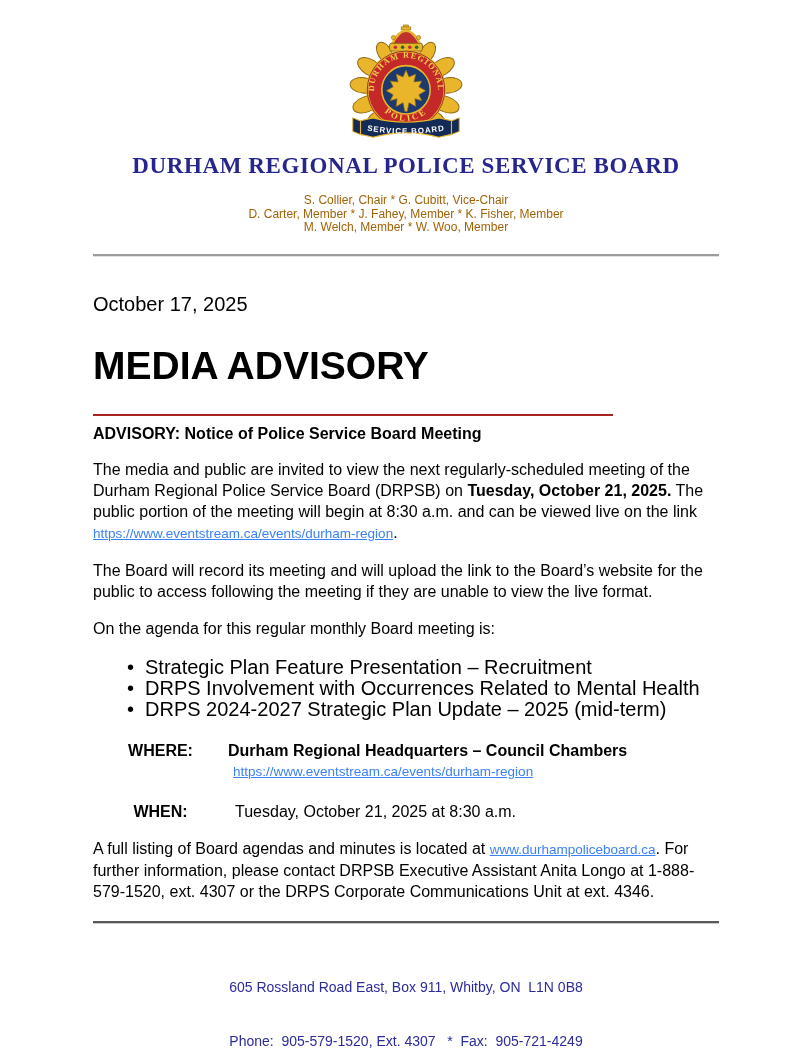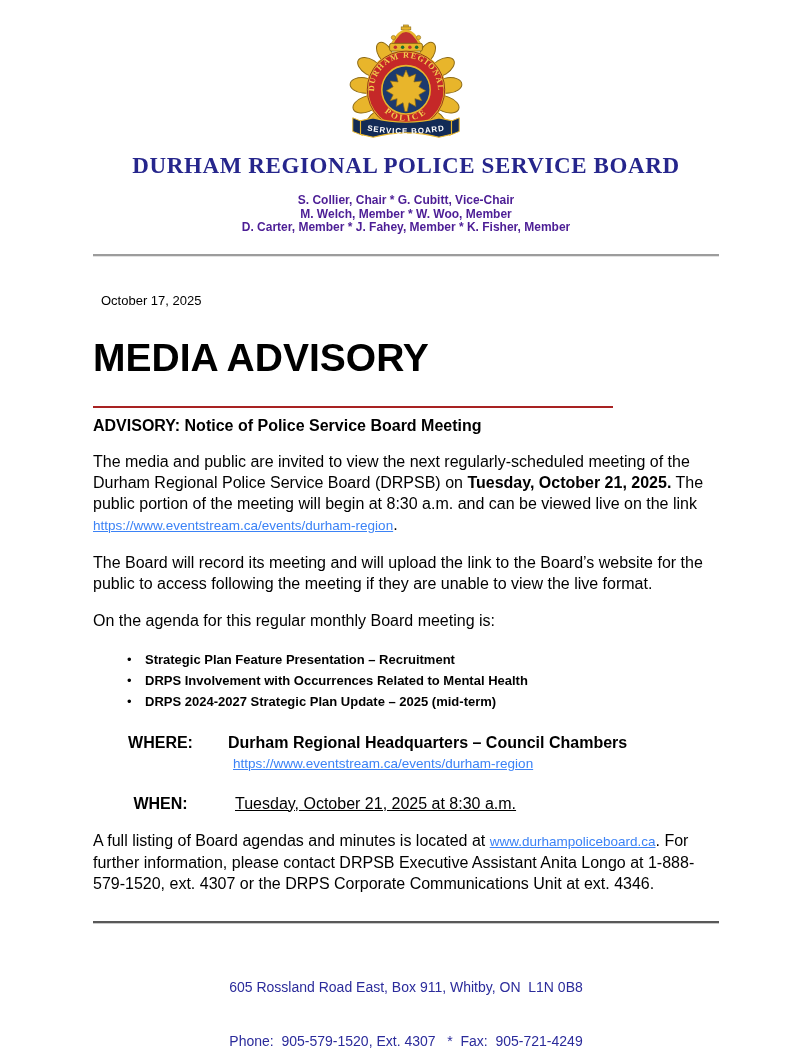--- a/index.html
+++ b/index.html
@@ -24,33 +24,33 @@
     font-family:"Liberation Serif","DejaVu Serif",serif;
     font-weight:bold;
     font-size:23px;
     letter-spacing:0.6px;
     color:#26268C;
   }
   .members {
     margin-top:15px;
     text-align:center;
     font-size:12px;
-    font-weight:bold;
-    color:#4c1d95;
+    font-weight:normal;
+    color:#a16207;
     line-height:13.5px;
   }
   .rule-gray {
     margin-top:19px;
     height:3px;
     background:#9c9c9c;
     border-bottom:1px solid #e2e2e2;
   }
 
   
-  .date-line { margin-top:36px; font-size:13px;margin-left:8px; }
+  .date-line { margin-top:36px; font-size:20px; }
   .doc-title {
     margin-top:28px;
     font-size:39px;
     font-weight:bold;
     letter-spacing:0px;
     color:#000;
   }
   .rule-red {
     margin-top:26px;
     width:520px;
@@ -65,34 +65,34 @@
   a.doc-link, .doc-link {
     color:#3b82f6;
     text-decoration:underline;
     font-size:13.5px;
     cursor:pointer;
   }
 
   .agenda { margin-top:18px; width:620px; }
   .agenda-item {
     display:flex;
-    font-size:13px;
-    font-weight:bold;
+    font-size:20px;
+    font-weight:normal;
     line-height:21px;
   }
   .agenda-item .bullet-marker {
     width:18px; margin-left:34px; font-weight:normal;
   }
   .agenda-item .bullet-marker::before { content:"\2022"; }
 
   .kv-row { display:flex; margin-top:20px; font-size:16px; line-height:21px; }
   .kv-label { width:135px; font-weight:bold;text-align:center; }
   .kv-value-bold { font-weight:bold; }
   .kv-sub { padding-left:140px; line-height:19px; }
-  .when-value { margin-left:7px;text-decoration:underline; }
+  .when-value { margin-left:7px; }
 
   
   .footer {
     position:absolute;
     left:93px; right:93px; top:921px;
   }
   .rule-dark {
     height:3px;
     background:#585858;
     border-bottom:1px solid #c9c9c9;
@@ -172,22 +172,22 @@
             <textPath href="#ribbonArc" startOffset="50%" text-anchor="middle">SERVICE BOARD</textPath>
           </text>
         </g>
       </svg>
     </div>
 
     <div class="org-title">DURHAM REGIONAL POLICE SERVICE BOARD</div>
 
     <div class="members">
       <div>S. Collier, Chair * G. Cubitt, Vice-Chair</div>
+      <div>D. Carter, Member * J. Fahey, Member * K. Fisher, Member</div>
       <div>M. Welch, Member * W. Woo, Member</div>
-      <div>D. Carter, Member * J. Fahey, Member * K. Fisher, Member</div>
     </div>
 
     <div class="rule-gray"></div>
 
     <div class="date-line">October 17, 2025</div>
 
     <h1 class="doc-title">MEDIA ADVISORY</h1>
 
     <div class="rule-red"></div>
 

